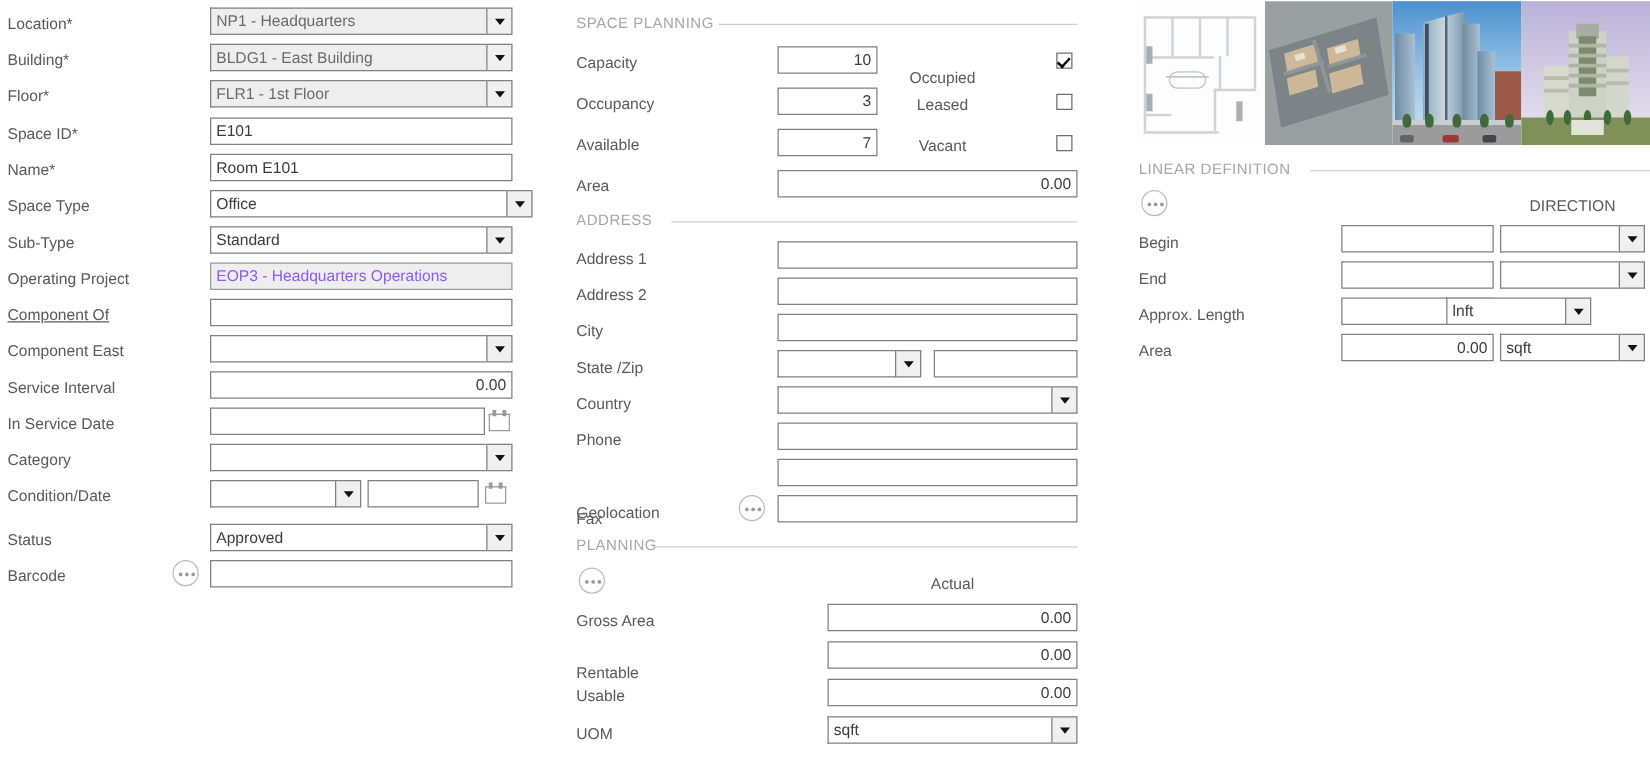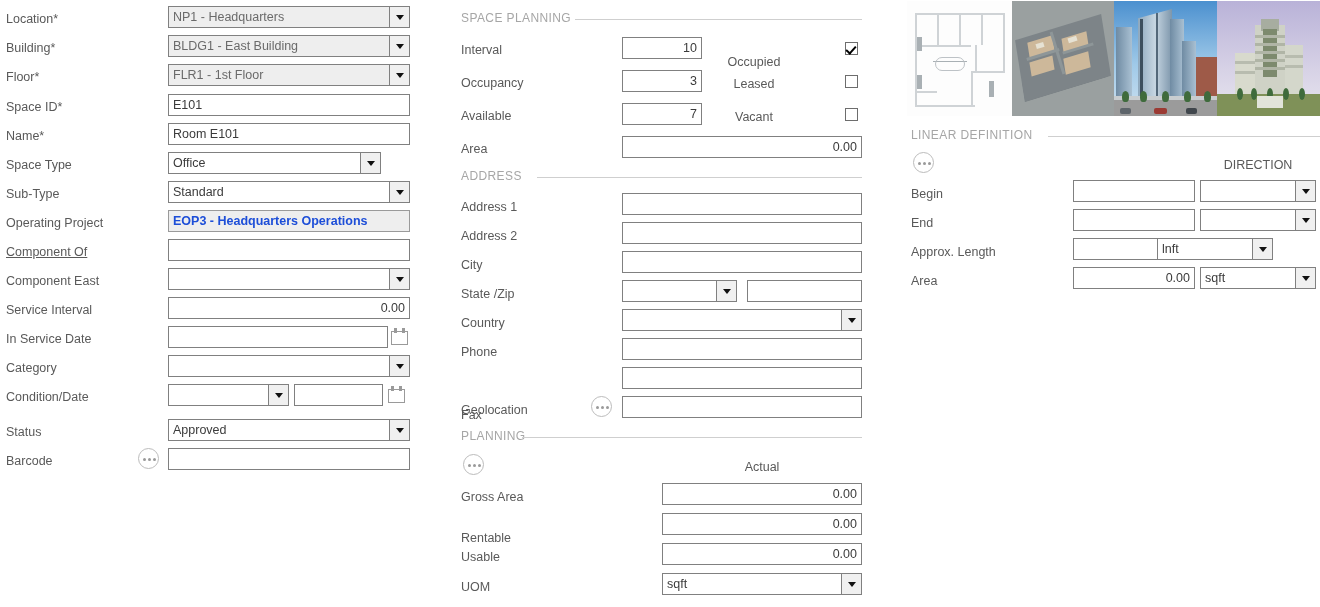--- a/index.html
+++ b/index.html
@@ -23,21 +23,21 @@
     border: 1px solid #808080;
     background: #ffffff;
     font-family: "Liberation Sans", sans-serif;
     font-size: 12.5px;
     color: #3b3b3b;
     line-height: 20px;
     padding: 0 4px;
     white-space: nowrap;
     overflow: hidden;
   }
-  .fld.ro { background: #eeeeee; border-color: #9a9a9a; color: #1d4ed8; font-weight: bold; }
+  .fld.ro { background: #eeeeee; border-color: #9a9a9a; color: #8b5cf6; }
   .fld.num { text-align: right; }
 
   .lbl {
     position: absolute;
     font-size: 12.5px;
     color: #595959;
     white-space: nowrap;
     line-height: 16px;
   }
   .lbl.link { text-decoration: underline; }
@@ -191,21 +191,21 @@
     <div class="cb-btn"></div>
   </div>
 
   <div class="lbl" style="left:6px; top:99px;">Space ID*</div>
   <div class="fld" style="left:168px; top:94px; width:242px;">E101</div>
 
   <div class="lbl" style="left:6px; top:128px;">Name*</div>
   <div class="fld" style="left:168px; top:123px; width:242px;">Room E101</div>
 
   <div class="lbl" style="left:6px; top:157px;">Space Type</div>
-  <div class="combo" style="left:168px; top:152px; width:213px;">
+  <div class="combo" style="left:168px; top:152px; width:258px;">
     <div class="cb-in">Office</div>
     <div class="cb-btn"></div>
   </div>
 
   <div class="lbl" style="left:6px; top:186px;">Sub-Type</div>
   <div class="combo" style="left:168px; top:181px; width:242px;">
     <div class="cb-in">Standard</div>
     <div class="cb-btn"></div>
   </div>
 
@@ -266,21 +266,21 @@
     </div>
   <div class="fld" style="left:168px; top:448px; width:242px;"></div>
 </div>
 
 <div>
   <div class="sect" style="left:461px; top:11px; width:401px;">
     <div class="st">SPACE PLANNING</div>
     <div class="rule" style="width:287px;"></div>
   </div>
 
-  <div class="lbl" style="left:461px; top:42px;">Interval</div>
+  <div class="lbl" style="left:461px; top:42px;">Capacity</div>
   <div class="fld num" style="left:622px; top:37px; width:80px;">10</div>
   <div class="lbl center" style="left:700px; top:54px; width:108px;">Occupied</div>
   <div class="ckbx on" style="left:845px; top:42px;"></div>
 
   <div class="lbl" style="left:461px; top:75px;">Occupancy</div>
   <div class="fld num" style="left:622px; top:70px; width:80px;">3</div>
   <div class="lbl center" style="left:700px; top:76px; width:108px;">Leased</div>
   <div class="ckbx" style="left:845px; top:75px;"></div>
 
   <div class="lbl" style="left:461px; top:108px;">Available</div>

